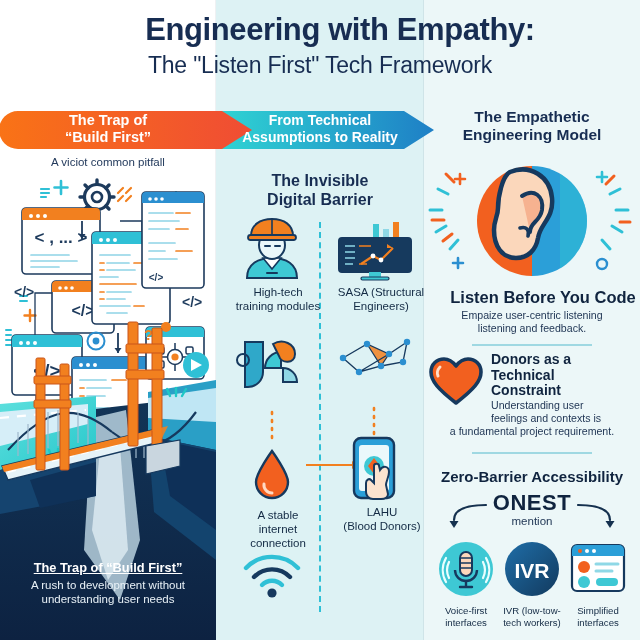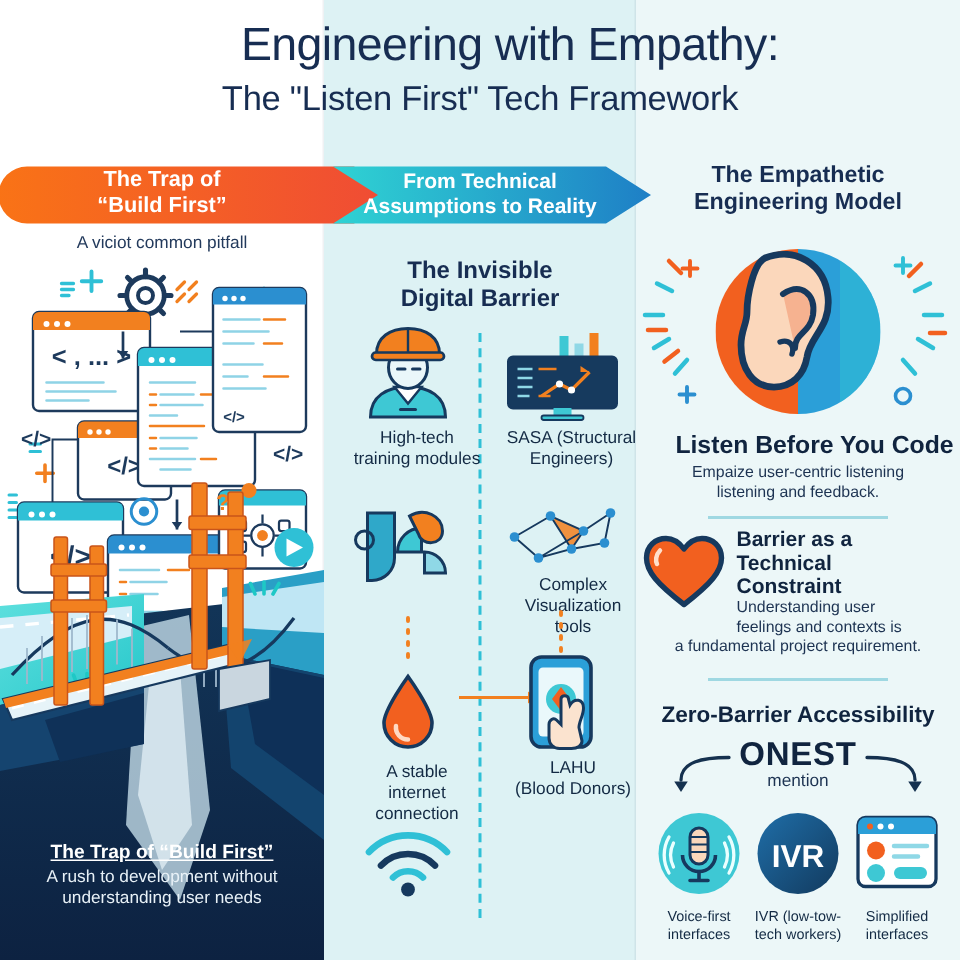--- a/index.html
+++ b/index.html
@@ -22,21 +22,21 @@
   #col-left::after, #col-mid::after {
     content:""; position:absolute; right:0; top:0; bottom:0; width:1px;
     background: rgba(30,60,90,.07);
   }
 
   
   #titlewrap {
     position: absolute; left:0; right:0; top:14px; z-index: 40; text-align:center;
   }
   #title {
-    font-size: 31px; font-weight: 400; color:#172d52; letter-spacing:-.4px;
+    font-size: 31px; font-weight: 700; color:#172d52; letter-spacing:-.4px;
     line-height: 1.06;
     padding-left: 40px;
   }
   #subtitle {
     font-size: 23px; font-weight: 400; color:#172d52; letter-spacing:-.2px;
     margin-top: 5px;
   }
 
   
   #ribbon { position:absolute; left:0; top:101px; width:640px; height:58px; z-index:45; }
@@ -448,25 +448,20 @@
           <circle cx="6" cy="22" r="3.2"></circle>
             <circle cx="30" cy="8" r="3.2"></circle>
           <circle cx="52" cy="18" r="3.2"></circle>
             <circle cx="70" cy="6" r="3.2"></circle>
           <circle cx="22" cy="36" r="3.2"></circle>
             <circle cx="44" cy="30" r="3.2"></circle>
           <circle cx="66" cy="26" r="3.2"></circle>
         </g>
       </svg>
     </div>
-    <div class="cap">
-      <span>Complex</span><br>
-      <span>Visualization</span><br>
-      <span>tools</span>
-    </div>
   </div>
 
   <svg style="position:absolute;left:216px;top:212px;width:208px;height:420px">
     <g stroke="#f2801f" stroke-width="2.6" stroke-dasharray="2 6" stroke-linecap="round">
       <path d="M56 200v30"></path>
         <path d="M158 196v30"></path>
     </g>
     <path d="M90 253h52" stroke="#f2801f" stroke-width="2" fill="none"></path>
     <path d="M142 253l-6-4v8z" fill="#f2801f"></path>
   </svg>
@@ -564,21 +559,21 @@
   <div class="rrule" style="top:344px"></div>
 
   <div id="r-heart">
     <div style="display:flex;gap:7px;align-items:flex-start;">
       <svg width="56" height="52" viewBox="0 0 56 52" style="flex:0 0 auto;margin-top:3px">
         <path d="M28 48C10 34 3 26 3 17 3 9 9 4 16 4c5 0 9 3 12 7 3-4 7-7 12-7 7 0 13 5 13 13 0 9-7 17-25 31z" fill="#f2601f" stroke="#16395e" stroke-width="3.6" stroke-linejoin="round"></path>
         <path d="M12 12c-3 3-3 7-2 9" stroke="#ffdfcb" stroke-width="3" fill="none" stroke-linecap="round"></path>
       </svg>
       <div style="flex:1;">
         <div class="h">
-          <span>Barrier as a</span><br>
+          <span>Donors as a</span><br>
           <span>Technical</span><br>
           <span>Constraint</span>
         </div>
         <div class="p">
           <span>Understanding user</span><br>
           <span>feelings and contexts is</span>
         </div>
       </div>
     </div>
     <div class="p" style="text-align:center;margin-top:0">a fundamental project requirement.</div>

